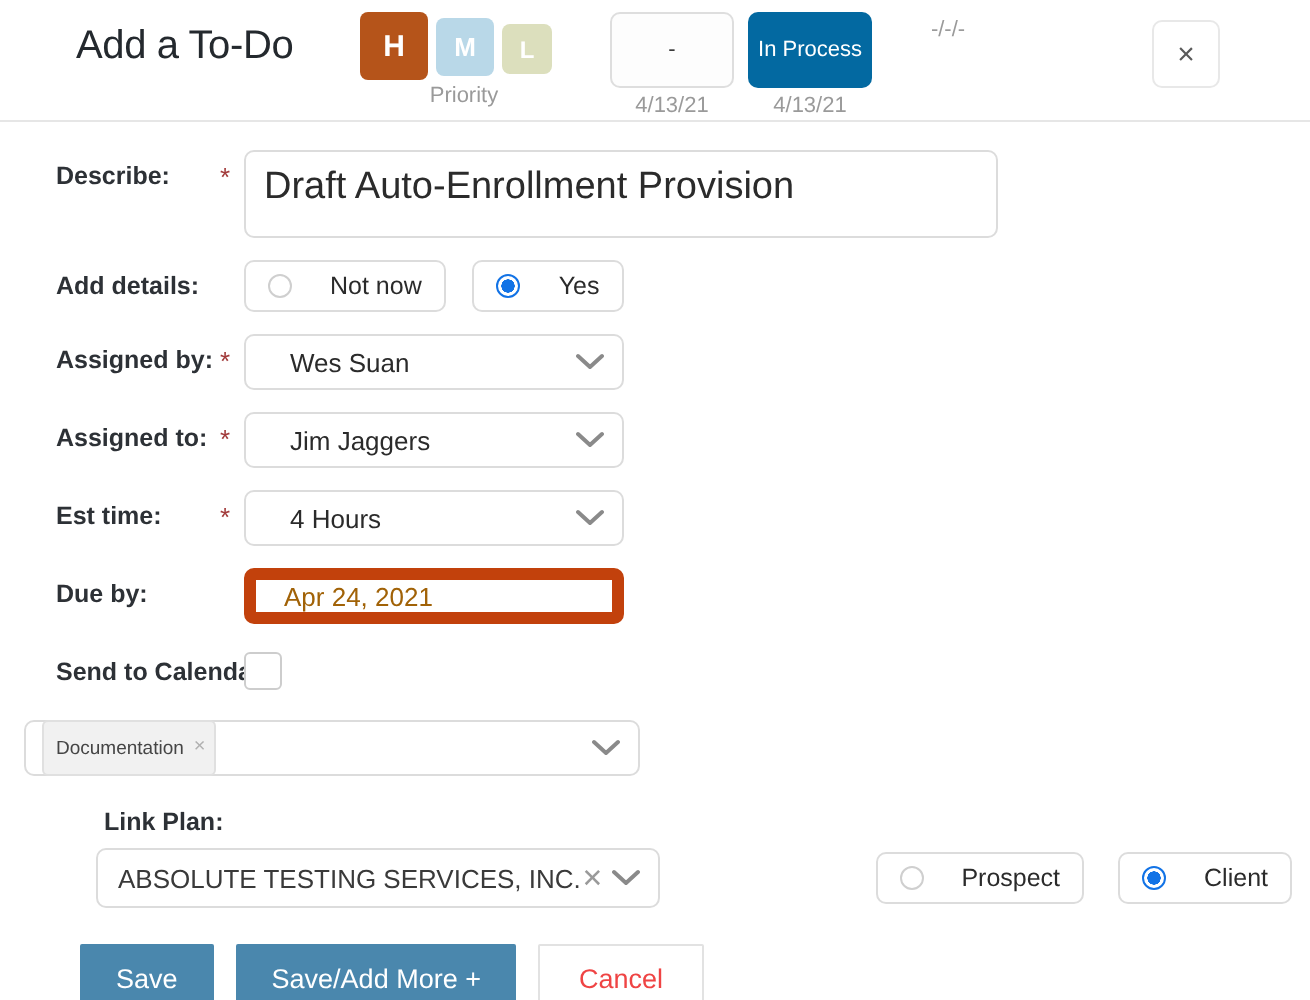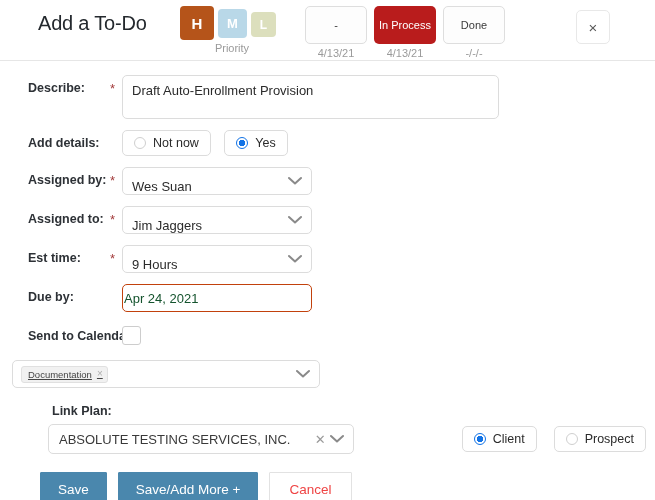--- a/index.html
+++ b/index.html
@@ -169,31 +169,31 @@
   }
   .req.blank { color: transparent; }
   .field { flex: 1; }
 
   .textarea-box {
     width: 377px;
     height: 44px;
     border: 1px solid #dcdcdc;
     border-radius: 5px;
     background: #fff;
-    font-size: 13px;
+    font-size: 19px;
     color: #2b2b2b;
     padding: 7px 9px;
     box-sizing: border-box;
     cursor: text;
   }
 
   .radio-pill {
     display: inline-flex;
     align-items: center;
-    gap: 7px;
+    gap: 19px;
     border: 1px solid #dcdcdc;
     border-radius: 5px;
     background: #fff;
     height: 26px;
     padding: 0 11px;
     font-size: 12.5px;
     color: #2b2b2b;
     cursor: pointer;
     margin-right: 9px;
     box-sizing: border-box;
@@ -215,47 +215,47 @@
 
   .select-box {
     width: 190px;
     height: 28px;
     border: 1px solid #dcdcdc;
     border-radius: 5px;
     background: #fff;
     font-size: 13px;
     color: #2b2b2b;
     display: flex;
-    align-items: flex-end;
-    padding: 0 9px;
+    align-items: center;
+    padding: 0 22px;
     box-sizing: border-box;
     position: relative;
     cursor: pointer;
   }
   .chev {
     position: absolute;
     right: 9px;
     top: 50%;
     transform: translateY(-50%);
     color: #8a8a8a;
     line-height: 0;
   }
   .chev svg { display: block; }
 
   .date-box {
     width: 190px;
     height: 28px;
-    border: 1px solid #c2410c;
+    border: 6px solid #c2410c;
     border-radius: 5px;
     background: #fff;
     font-size: 13px;
-    color: #14532d;
-    display: flex;
-    align-items: center;
-    padding: 0 1px;
+    color: #a16207;
+    display: flex;
+    align-items: center;
+    padding: 0 14px;
     box-sizing: border-box;
     cursor: text;
   }
 
   .checkbox {
     width: 19px;
     height: 19px;
     border: 1px solid #cdcdcd;
     border-radius: 3px;
     background: #fff;
@@ -277,26 +277,25 @@
     position: relative;
     cursor: pointer;
   }
   .tag-chip {
     display: inline-flex;
     align-items: center;
     gap: 5px;
     background: #f1f1f1;
     border: 1px solid #e0e0e0;
     border-radius: 3px;
-    height: 17px;
+    height: 28px;
     padding: 0 4px 0 6px;
     font-size: 9.5px;
     color: #454545;
     box-sizing: border-box;
-    text-decoration: underline;
   }
   .tag-x {
     color: #b0b0b0;
     font-size: 10px;
     line-height: 1;
     cursor: pointer;
   }
 
   
   .linkplan-label {
@@ -407,29 +406,26 @@
   </div>
 
   <div class="status-group">
     <div class="status-item">
       <div class="status-btn">
         <span>-</span>
       </div>
       <div class="status-date">4/13/21</div>
     </div>
     <div class="status-item">
-      <div class="status-btn active" style="background:#b91c1c;">
+      <div class="status-btn active" style="background:#0369a1;">
         <span>In Process</span>
       </div>
       <div class="status-date">4/13/21</div>
     </div>
     <div class="status-item">
-      <div class="status-btn">
-        <span>Done</span>
-      </div>
       <div class="status-date">-/-/-</div>
     </div>
   </div>
 
   <div class="close-btn">
     <span>×</span>
   </div>
 </div>
 
 <div class="form">
@@ -485,21 +481,21 @@
         </span>
       </div>
     </div>
   </div>
 
   <div class="row">
     <div class="lbl">Est time:</div>
     <div class="req">*</div>
     <div class="field">
       <div class="select-box">
-        <span>9 Hours</span>
+        <span>4 Hours</span>
         <span class="chev">
           <svg width="14" height="9" viewBox="0 0 14 9">
               <path d="M1 1.5 L7 7 L13 1.5" stroke="#8a8a8a" stroke-width="2" fill="none" stroke-linecap="round" stroke-linejoin="round"></path>
             </svg>
         </span>
       </div>
     </div>
   </div>
 
   <div class="row">
@@ -544,26 +540,26 @@
         <span>
           <svg width="14" height="9" viewBox="0 0 14 9">
               <path d="M1 1.5 L7 7 L13 1.5" stroke="#8a8a8a" stroke-width="2" fill="none" stroke-linecap="round" stroke-linejoin="round"></path>
             </svg>
         </span>
       </span>
     </div>
 
     <div class="ctype-group">
       <div class="radio-pill">
+        <span class="radio-dot"></span>
+        <span>Prospect</span>
+      </div>
+      <div class="radio-pill">
         <span class="radio-dot on"></span>
         <span>Client</span>
-      </div>
-      <div class="radio-pill">
-        <span class="radio-dot"></span>
-        <span>Prospect</span>
       </div>
     </div>
   </div>
 
   <div class="footer">
     <div class="btn btn-primary">
       <span>Save</span>
     </div>
     <div class="btn btn-primary">
       <span>Save/Add More +</span>

